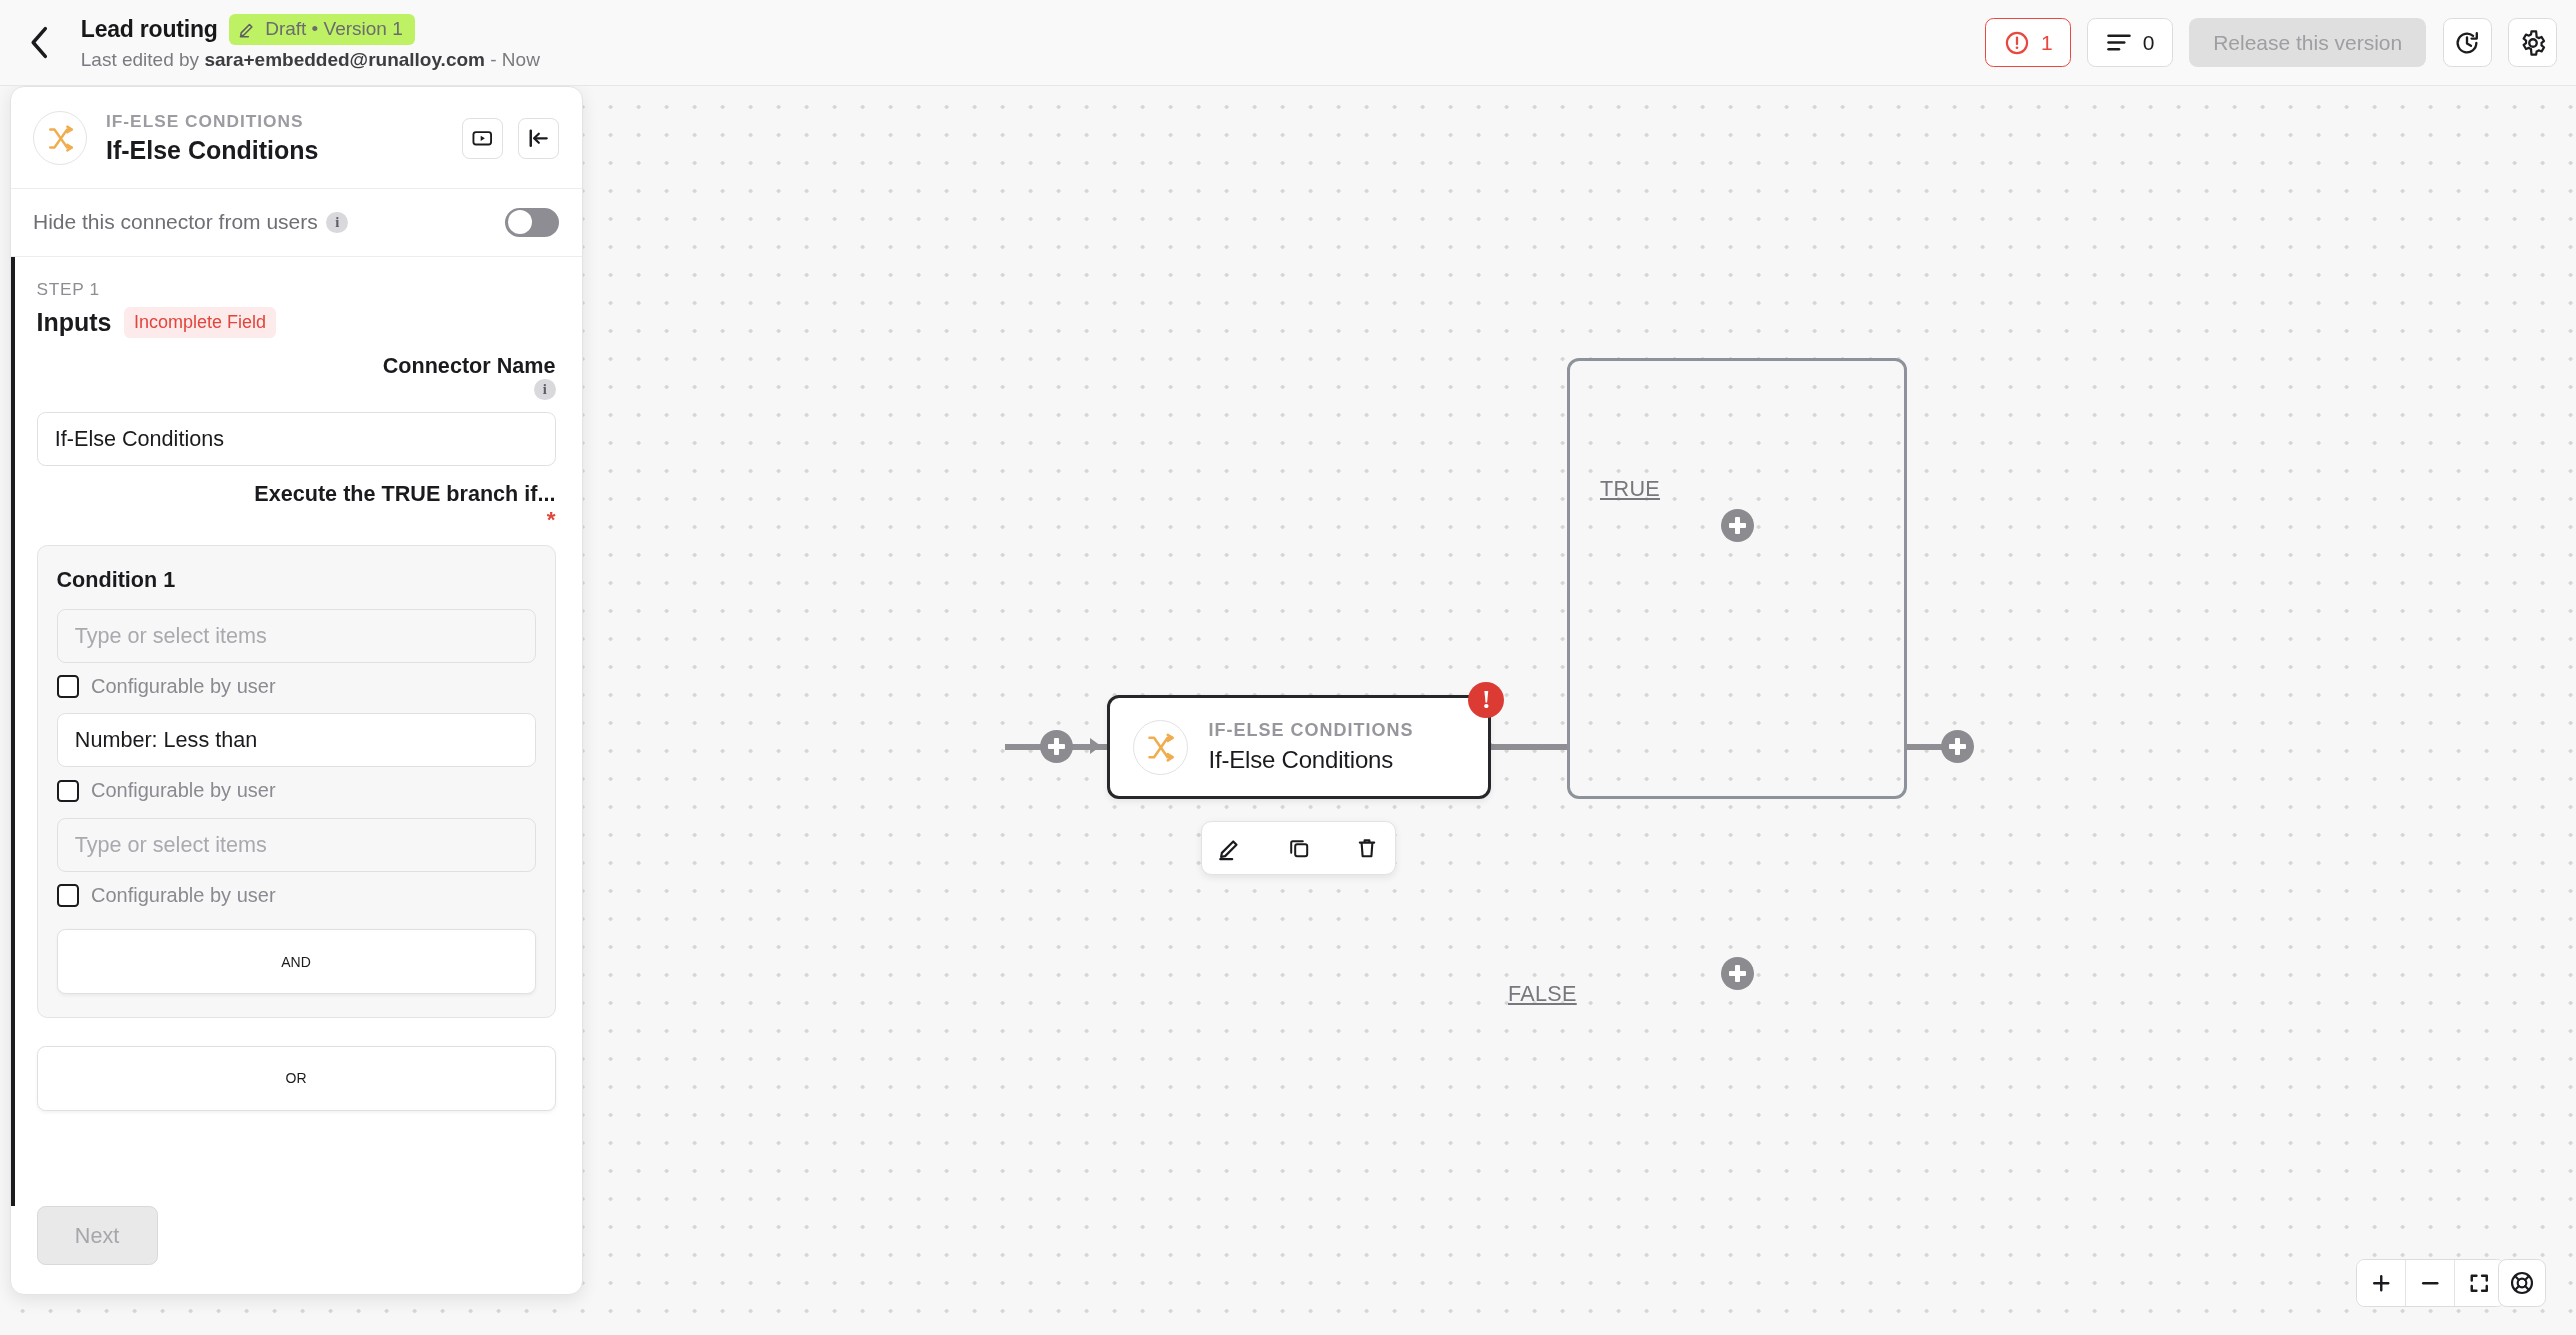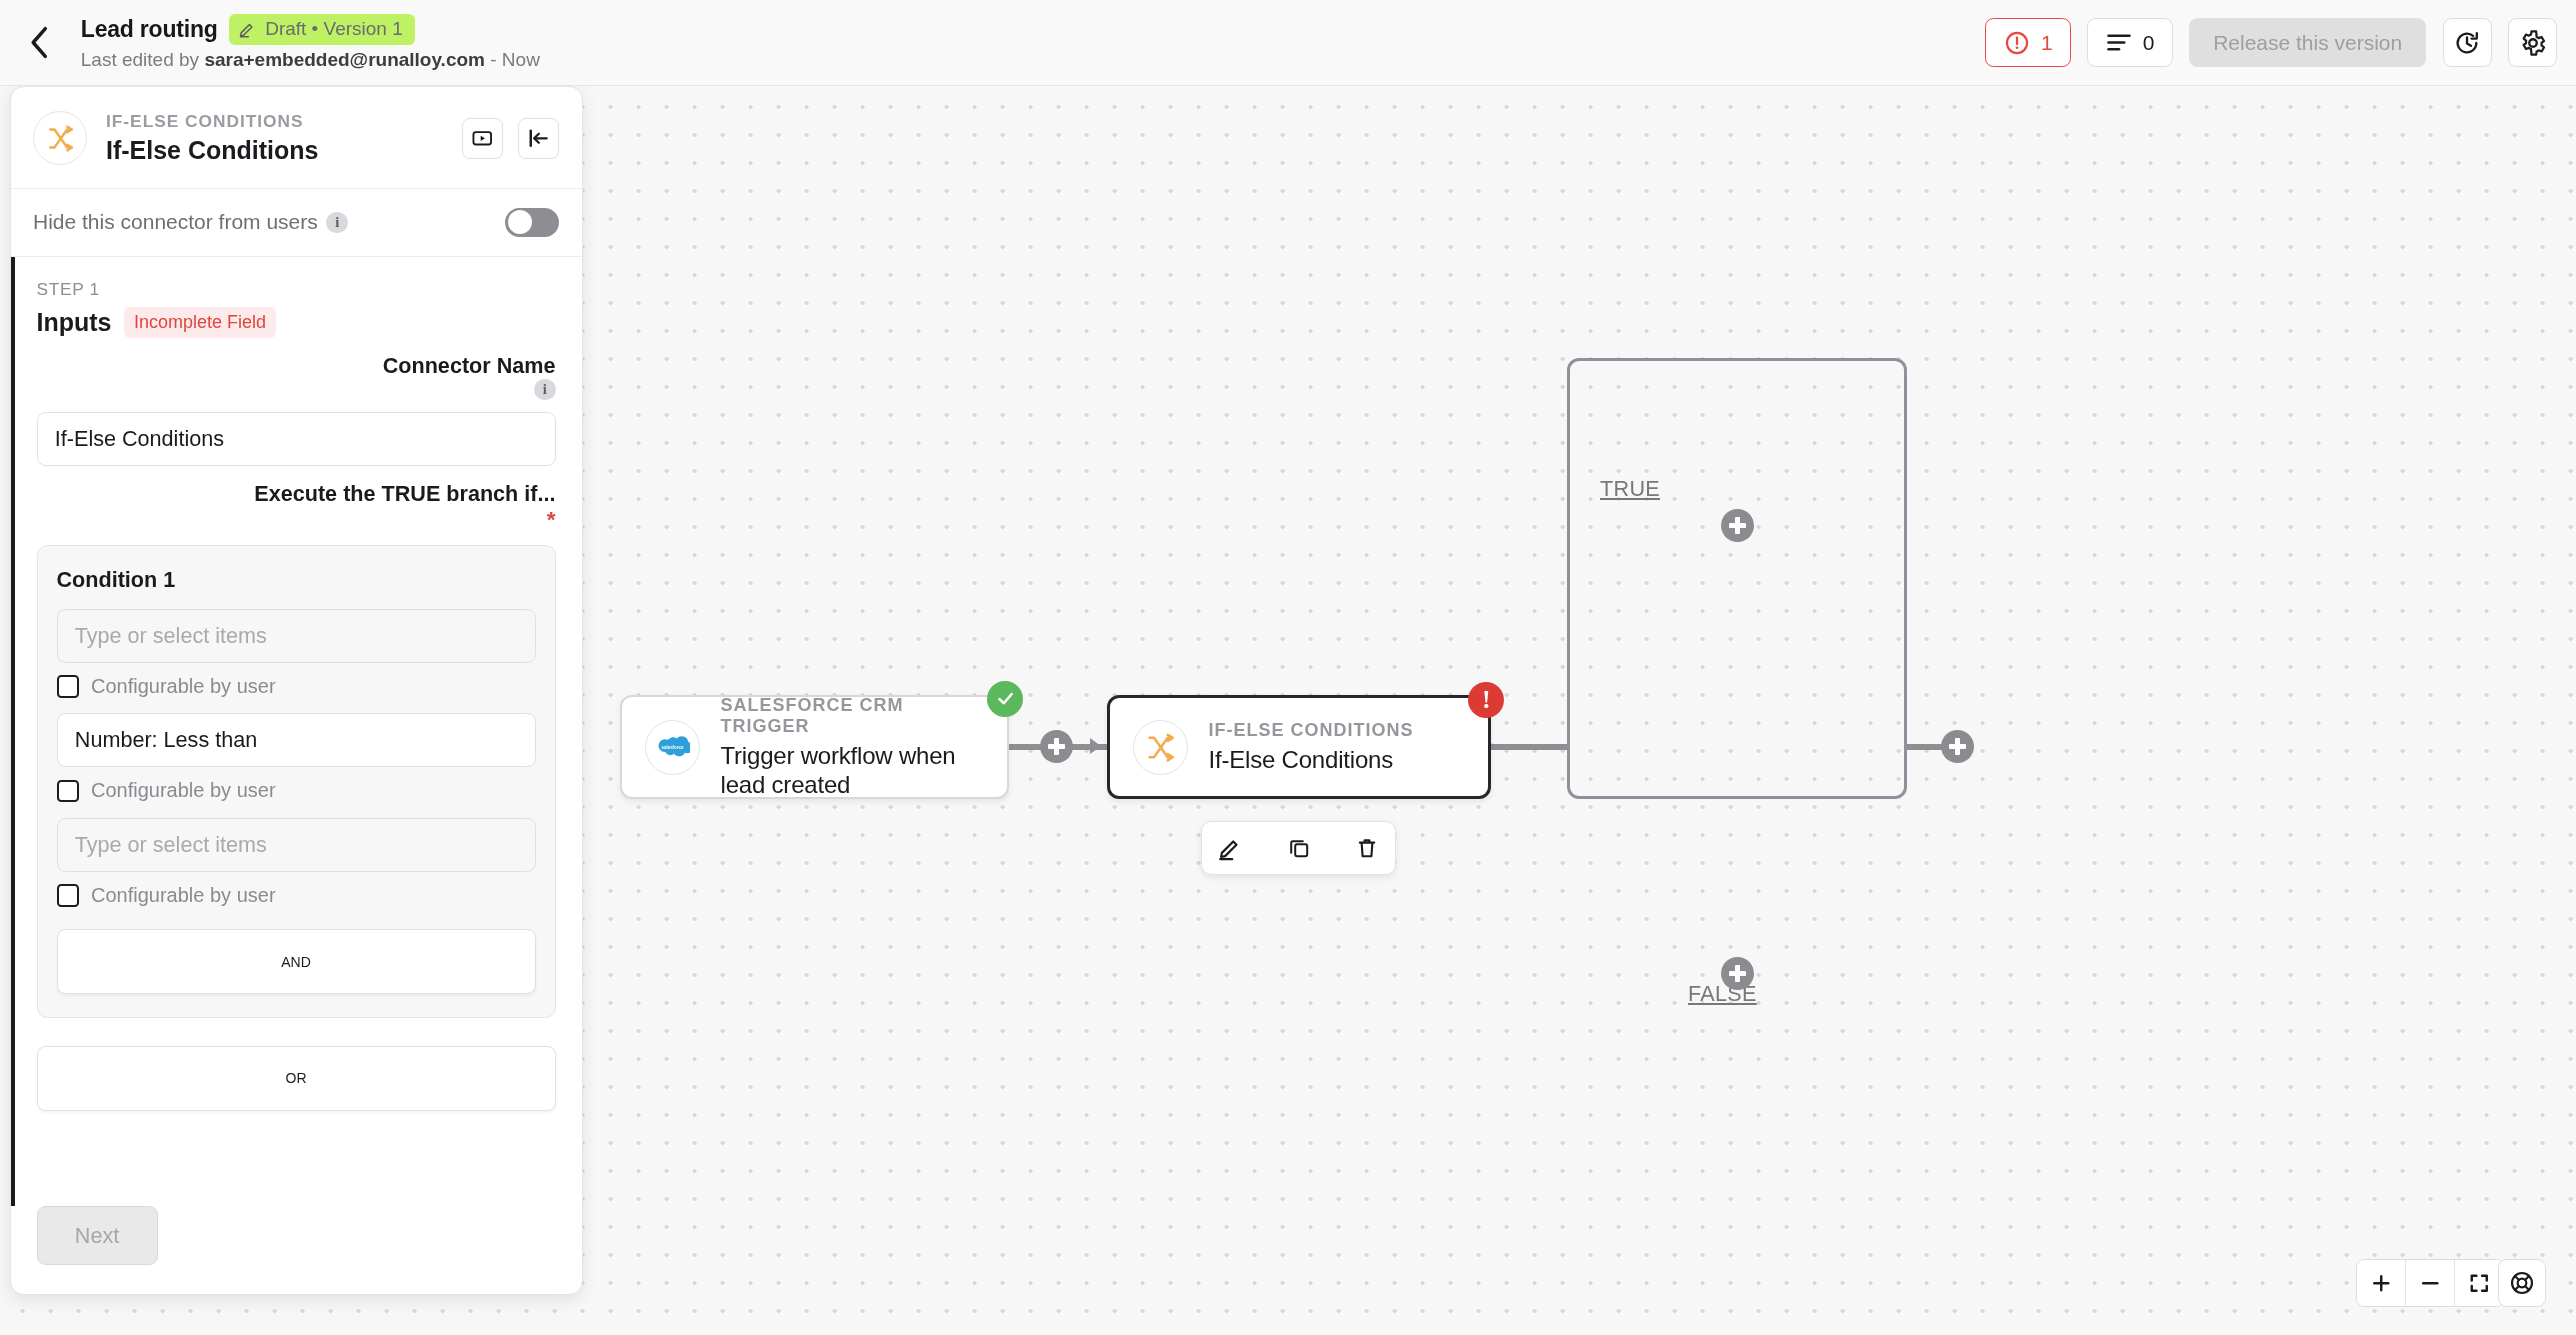--- a/index.html
+++ b/index.html
@@ -398,41 +398,24 @@
   <div class="plus-node" style="left:1040px; top:644px;"></div>
 
   <div class="edge" style="left:1490px; top:658px; width:78px; height:6px;"></div>
   <div class="arrow-cap" style="left:1484px; top:652px;"></div>
 
   <div class="edge" style="left:1905px; top:658px; width:52px; height:6px;"></div>
   <div class="plus-node" style="left:1941px; top:644px;"></div>
 
   <div class="branch-box" style="left:1567px; top:272px; width:340px; height:441px;"></div>
   <div class="branch-label" style="left:1600px; top:390px;">TRUE</div>
-  <div class="branch-label" style="left:1688px; top:895px;">FALSE</div>
+  <div class="branch-label" style="left:1508px; top:895px;">FALSE</div>
   <div class="plus-node" style="left:1721px; top:423px;"></div>
   <div class="plus-node" style="left:1721px; top:871px;"></div>
 
-  <div class="node" style="left:620px; top:609px; width:389px; height:104px;">
-    <div class="node-avatar">
-      <svg width="35" height="26" viewBox="0 0 40 30">
-        <path d="M15.6 6.2a6.4 6.4 0 0 1 9.3-1 7.6 7.6 0 0 1 13.3 4 6.6 6.6 0 0 1-1.4 13 6.4 6.4 0 0 1-2.5-.5 7.3 7.3 0 0 1-12.4 1.2 6.9 6.9 0 0 1-10.4-2.1A7.4 7.4 0 1 1 14.2 6.6Z" fill="#2f9fdc"></path>
-        <text x="20" y="17.4" font-family="Liberation Sans, sans-serif" font-size="5.1" fill="#ffffff" text-anchor="middle" font-weight="700">salesforce</text>
-      </svg>
-    </div>
-    <div class="node-text">
-      <div class="node-kicker">SALESFORCE CRM TRIGGER</div>
-      <div class="node-title" style="max-width:285px;">Trigger workflow when lead created</div>
-    </div>
-    <div class="badge ok">
-      <svg width="21" height="21" viewBox="0 0 24 24">
-        <path d="M5 12.6 L10 17.4 L19 7" stroke="#ffffff" stroke-width="2.9" fill="none" stroke-linecap="round" stroke-linejoin="round"></path>
-      </svg>
-    </div>
-  </div>
 
   <div class="node selected" style="left:1107px; top:609px; width:384px; height:104px;">
     <div class="node-avatar">
       <svg width="31" height="31" viewBox="0 0 24 24">
         <path d="M3.5 4.5 H7 L17.5 19.5 H21" stroke="#f0ad4e" stroke-width="2" fill="none" stroke-linecap="round" stroke-linejoin="round"></path>
         <path d="M3.5 19.5 H7 L17.5 4.5 H21" stroke="#f0ad4e" stroke-width="2" fill="none" stroke-linecap="round" stroke-linejoin="round"></path>
         <path d="M17.6 2.2 L21.4 4.5 L17.6 6.9" stroke="#f0ad4e" stroke-width="2" fill="none" stroke-linecap="round" stroke-linejoin="round"></path>
         <path d="M17.6 17.2 L21.4 19.5 L17.6 21.9" stroke="#f0ad4e" stroke-width="2" fill="none" stroke-linecap="round" stroke-linejoin="round"></path>
       </svg>
     </div>

